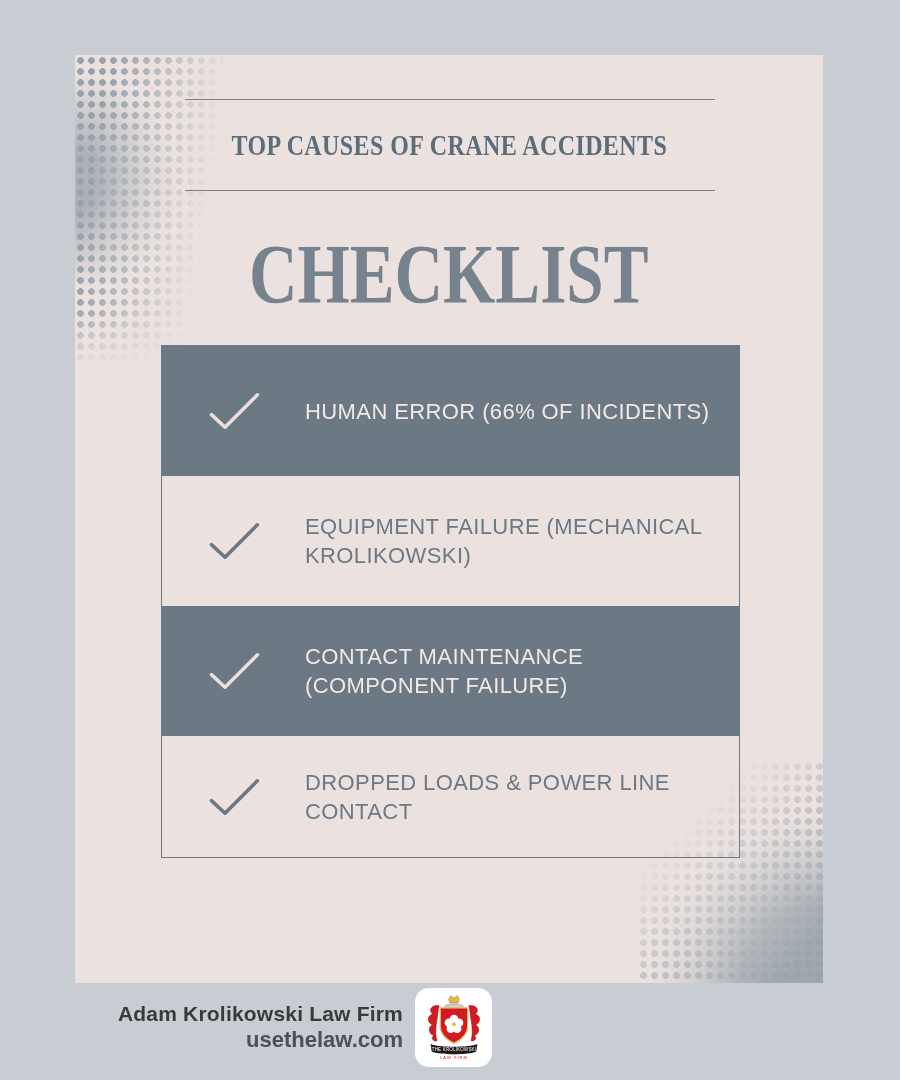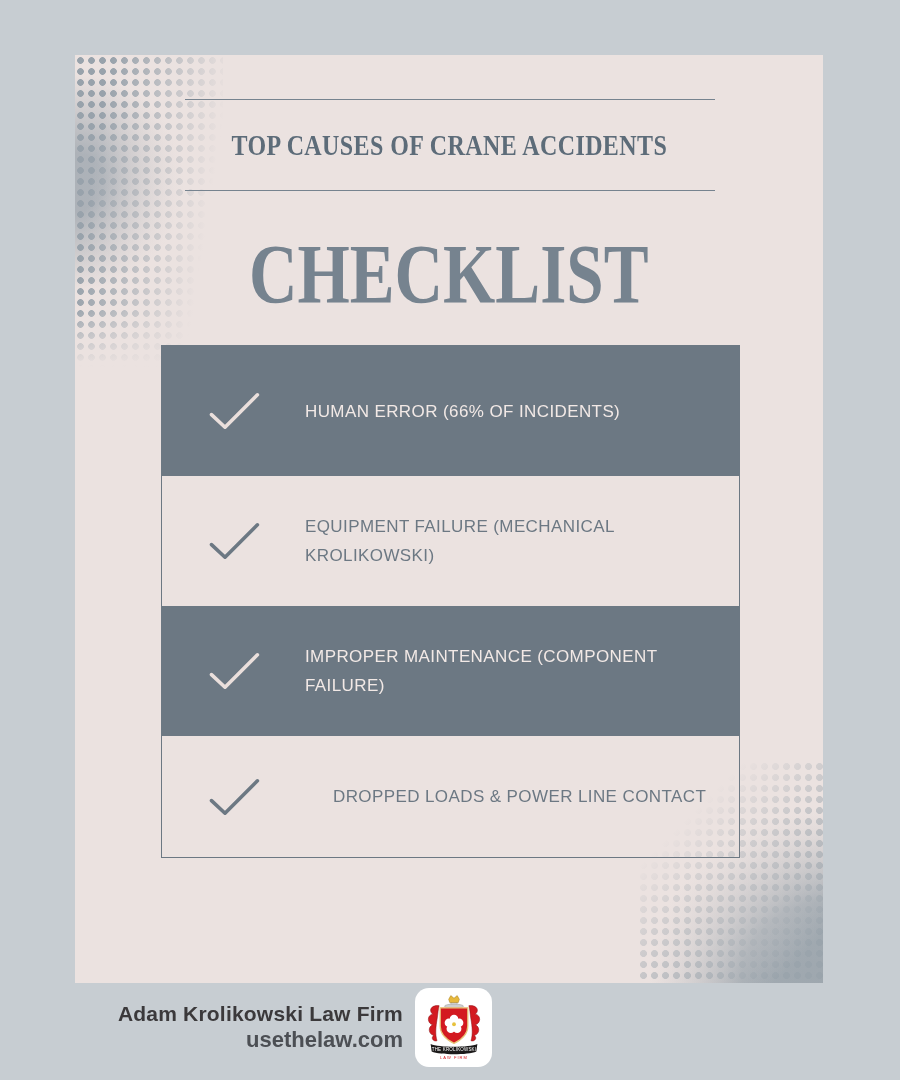--- a/index.html
+++ b/index.html
@@ -66,35 +66,35 @@
     position:absolute; left:86px; top:290px;
     width:579px; height:513px;
     border:1px solid #6c7883;
     display:flex; flex-direction:column;
   }
   .row {
     display:flex; align-items:center;
     height:130px; flex-shrink:0;
     color:#6c7883;
   }
-  .row:last-child { height:auto; flex:1;gap:28px; }
+  .row:last-child { height:auto; flex:1; }
   .row.dark { background:#6c7883; color:#f2e9e6; }
   .check-cell {
     width:143px; flex-shrink:0;
     display:flex; justify-content:center; align-items:center;
   }
   .check-icon { display:block; }
   .check-icon polyline {
     fill:none; stroke:currentColor; stroke-width:4;
     stroke-linecap:round; stroke-linejoin:round;
   }
   .row.dark .check-icon polyline { stroke:#eadfdc; }
   .row-label {
     flex:1; padding-right:4px;
-    font-size:17px; line-height:29px; letter-spacing:0.4px;
+    font-size:22px; line-height:29px; letter-spacing:0.4px;
   }
 
   
   .footer-text {
     position:absolute; top:1001px; right:497px;
     text-align:right; white-space:nowrap;
   }
   .firm-name {
     font-size:21px; font-weight:700; color:#3b393b;
     letter-spacing:0.2px; line-height:25px;
@@ -147,21 +147,21 @@
       </div>
       <div class="row-label">EQUIPMENT FAILURE (MECHANICAL KROLIKOWSKI)</div>
     </div>
 
     <div class="row dark">
       <div class="check-cell">
         <svg class="check-icon" width="54" height="42" viewBox="0 0 60 46">
           <polyline points="5,27 20,41 56,5"></polyline>
         </svg>
       </div>
-      <div class="row-label">IMPROPER MAINTENANCE (COMPONENT FAILURE)</div>
+      <div class="row-label">CONTACT MAINTENANCE (COMPONENT FAILURE)</div>
     </div>
 
     <div class="row">
       <div class="check-cell">
         <svg class="check-icon" width="54" height="42" viewBox="0 0 60 46">
           <polyline points="5,27 20,41 56,5"></polyline>
         </svg>
       </div>
       <div class="row-label">DROPPED LOADS &amp; POWER LINE CONTACT</div>
     </div>

